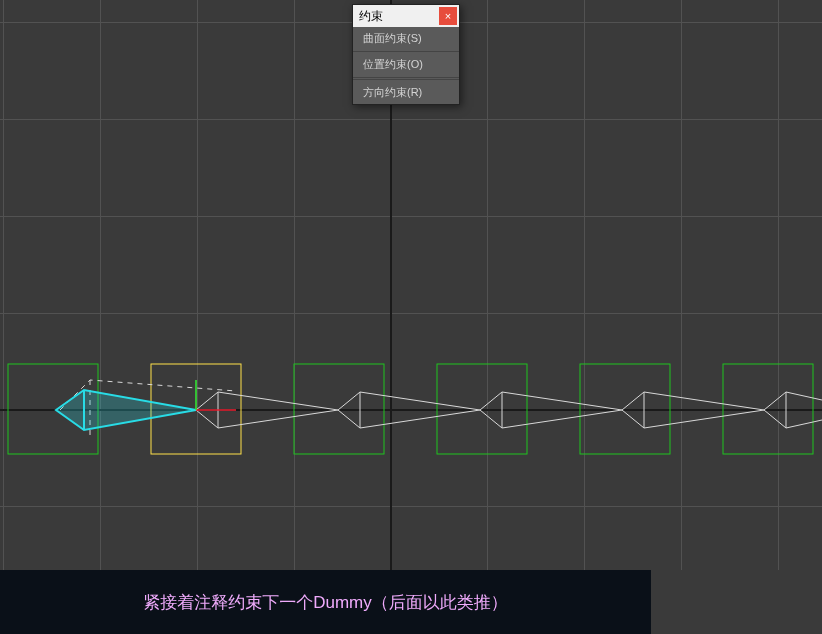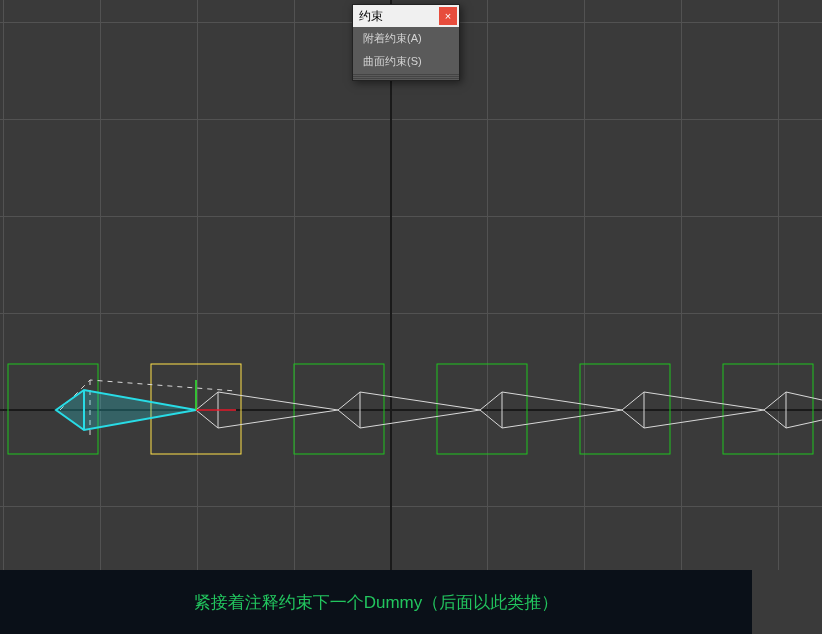--- a/index.html
+++ b/index.html
@@ -72,27 +72,27 @@
     }
     .menu-separator {
       height: 1px;
       background: #444;
       margin: 1px 0;
     }
     .caption {
       position: absolute;
       left: 0;
       top: 570px;
-      width: 752px;
+      width: 651px;
       height: 64px;
       background: #0a1018;
       display: flex;
       align-items: center;
       justify-content: center;
-      color: #22c55e;
+      color: #f0abfc;
       font-size: 17px;
     }
     .svg-layer {
       position: absolute;
       top: 0;
       left: 0;
       pointer-events: none;
     }
   </style>
 </head>
@@ -146,25 +146,26 @@
       <line x1="196" y1="410" x2="196" y2="380" stroke="#3e3" stroke-width="1.5"></line>
     </g>
   </svg>
 
   <div class="menu">
     <div class="menu-header">
       <span class="menu-title">约束</span>
       <span class="menu-close">×</span>
     </div>
     <div class="menu-body">
-      <div class="menu-item">附着约束(A)</div>
       <div class="menu-item">曲面约束(S)</div>
       <div class="menu-separator"></div>
+      <div class="menu-item">位置约束(O)</div>
       <div class="menu-separator"></div>
       <div class="menu-separator"></div>
+      <div class="menu-item">方向约束(R)</div>
     </div>
   </div>
 
 </div>
 
 <div class="caption">
   <span>紧接着注释约束下一个Dummy（后面以此类推）</span>
 </div>
 
 </body></html>

